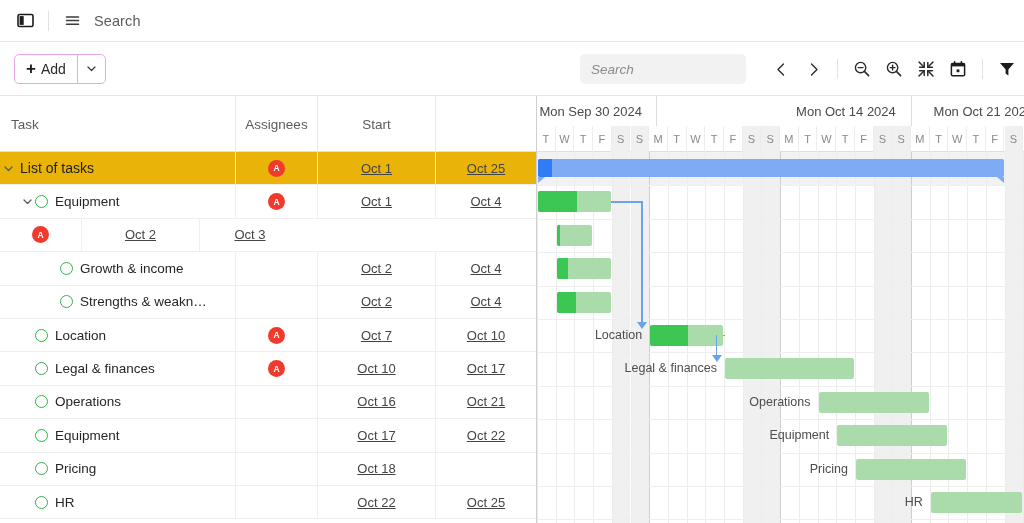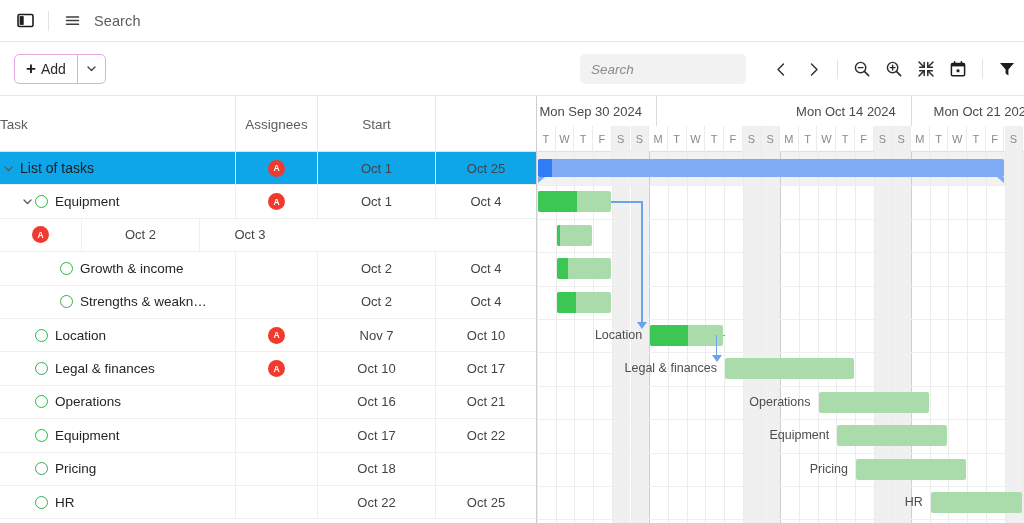--- a/index.html
+++ b/index.html
@@ -82,48 +82,48 @@
   .grid-head {
     height: 56px; display: flex; border-bottom: 1px solid #e0e0e0;
     background: #fff;
   }
   .gh-cell {
     display: flex; align-items: center;
     font-size: 13.5px; color: #5c5c5c;
     border-right: 1px solid #e8e8e8;
     height: 56px;
   }
-  .gh-task   { width: 236px; }
+  .gh-task   { width: 236px; padding-left: 11px; }
   .gh-assign { width: 82px; justify-content: center; }
   .gh-start  { width: 118px; justify-content: center; }
   .gh-due    { width: 100px; justify-content: center; border-right: none; }
 
   .row {
     height: 33.4px; display: flex; align-items: center;
     border-bottom: 1px solid #efefef; position: relative;
   }
-  .row.summary { background: #0ea5e9; }
+  .row.summary { background: #eab308; }
   .cell { height: 100%; display: flex; align-items: center; border-right: 1px solid #efefef; }
   .c-task { width: 236px; padding-left: 11px; }
   .c-assign { width: 82px; justify-content: center; }
   .c-start { width: 118px; justify-content: center; }
   .c-due { width: 100px; justify-content: center; border-right: none; }
 
   .twist {
     width: 16px; min-width: 16px; display: flex; align-items: center; justify-content: center;
     cursor: pointer; color: #666;
   }
   .twist.blank { visibility: hidden; }
   .status-dot {
     width: 13px; height: 13px; min-width: 13px; border-radius: 50%;
     border: 1.6px solid #31b14a; margin-right: 7px; cursor: pointer;
   }
   .task-name { font-size: 13.5px; color: #262626; white-space: nowrap; overflow: hidden; }
   .row.summary .task-name { font-size: 14px; color: #1e1e1e; }
-  .date-txt { font-size: 13px; color: #444; }
+  .date-txt { font-size: 13px; color: #444; text-decoration: underline; }
   .avatar {
     width: 17px; height: 17px; border-radius: 50%;
     background: #f03a2e; color: #fff;
     font-size: 8.5px; font-weight: 700;
     display: flex; align-items: center; justify-content: center;
   }
 
   
   .ind-0 { padding-left: 0px; }
   .ind-1 { padding-left: 19px; }
@@ -395,21 +395,21 @@
                   <polyline points="2,4 5.5,7.5 9,4" fill="none" stroke="#5a5a5a" stroke-width="1.3" stroke-linecap="round" stroke-linejoin="round"></polyline>
                 </svg>
               </div>
               <div class="status-dot"></div>
               <span class="task-name">Location</span>
             </div>
             <div class="cell c-assign">
               <div class="avatar">A</div>
             </div>
             <div class="cell c-start">
-              <span class="date-txt">Nov 7</span>
+              <span class="date-txt">Oct 7</span>
             </div>
             <div class="cell c-due">
               <span class="date-txt">Oct 10</span>
             </div>
           </div>
           <div class="row">
             <div class="cell c-task ind-1">
               <div class="twist blank">
                 <svg width="11" height="11" viewBox="0 0 11 11">
                   <polyline points="2,4 5.5,7.5 9,4" fill="none" stroke="#5a5a5a" stroke-width="1.3" stroke-linecap="round" stroke-linejoin="round"></polyline>

